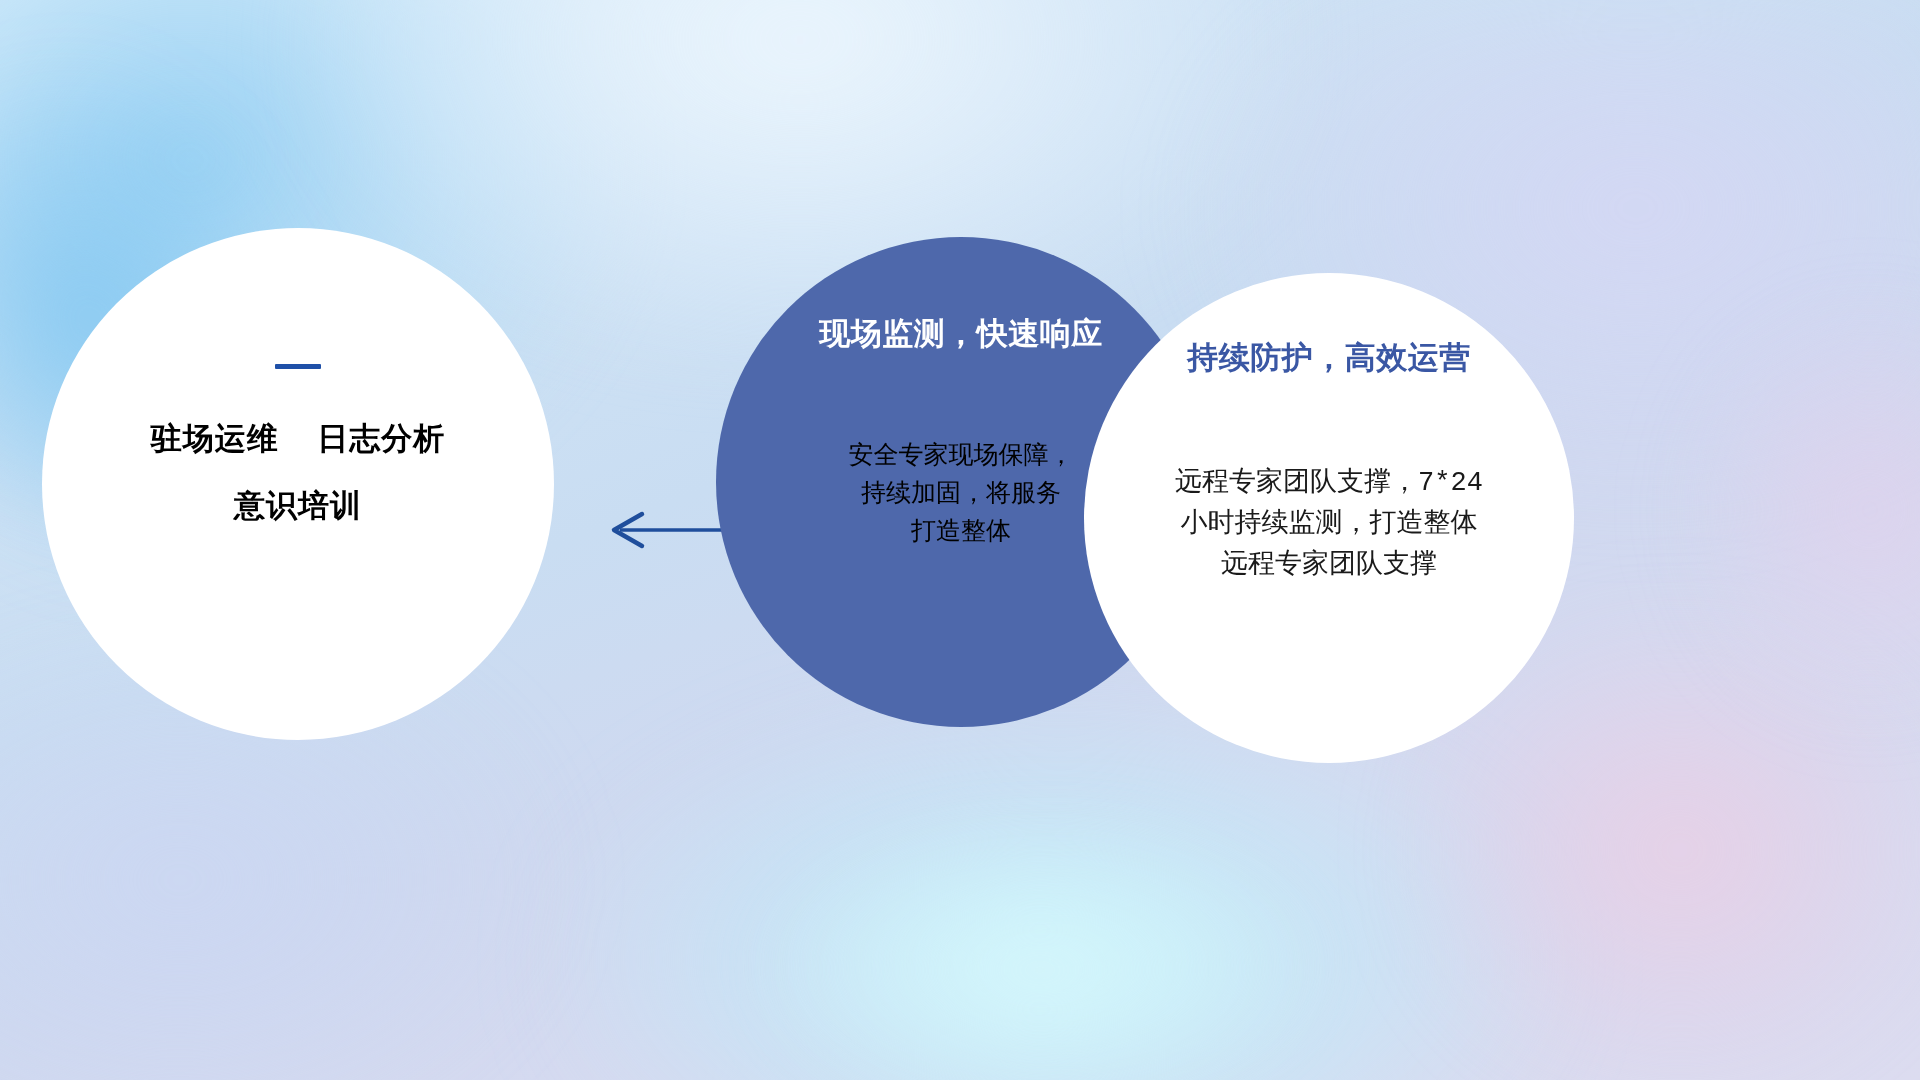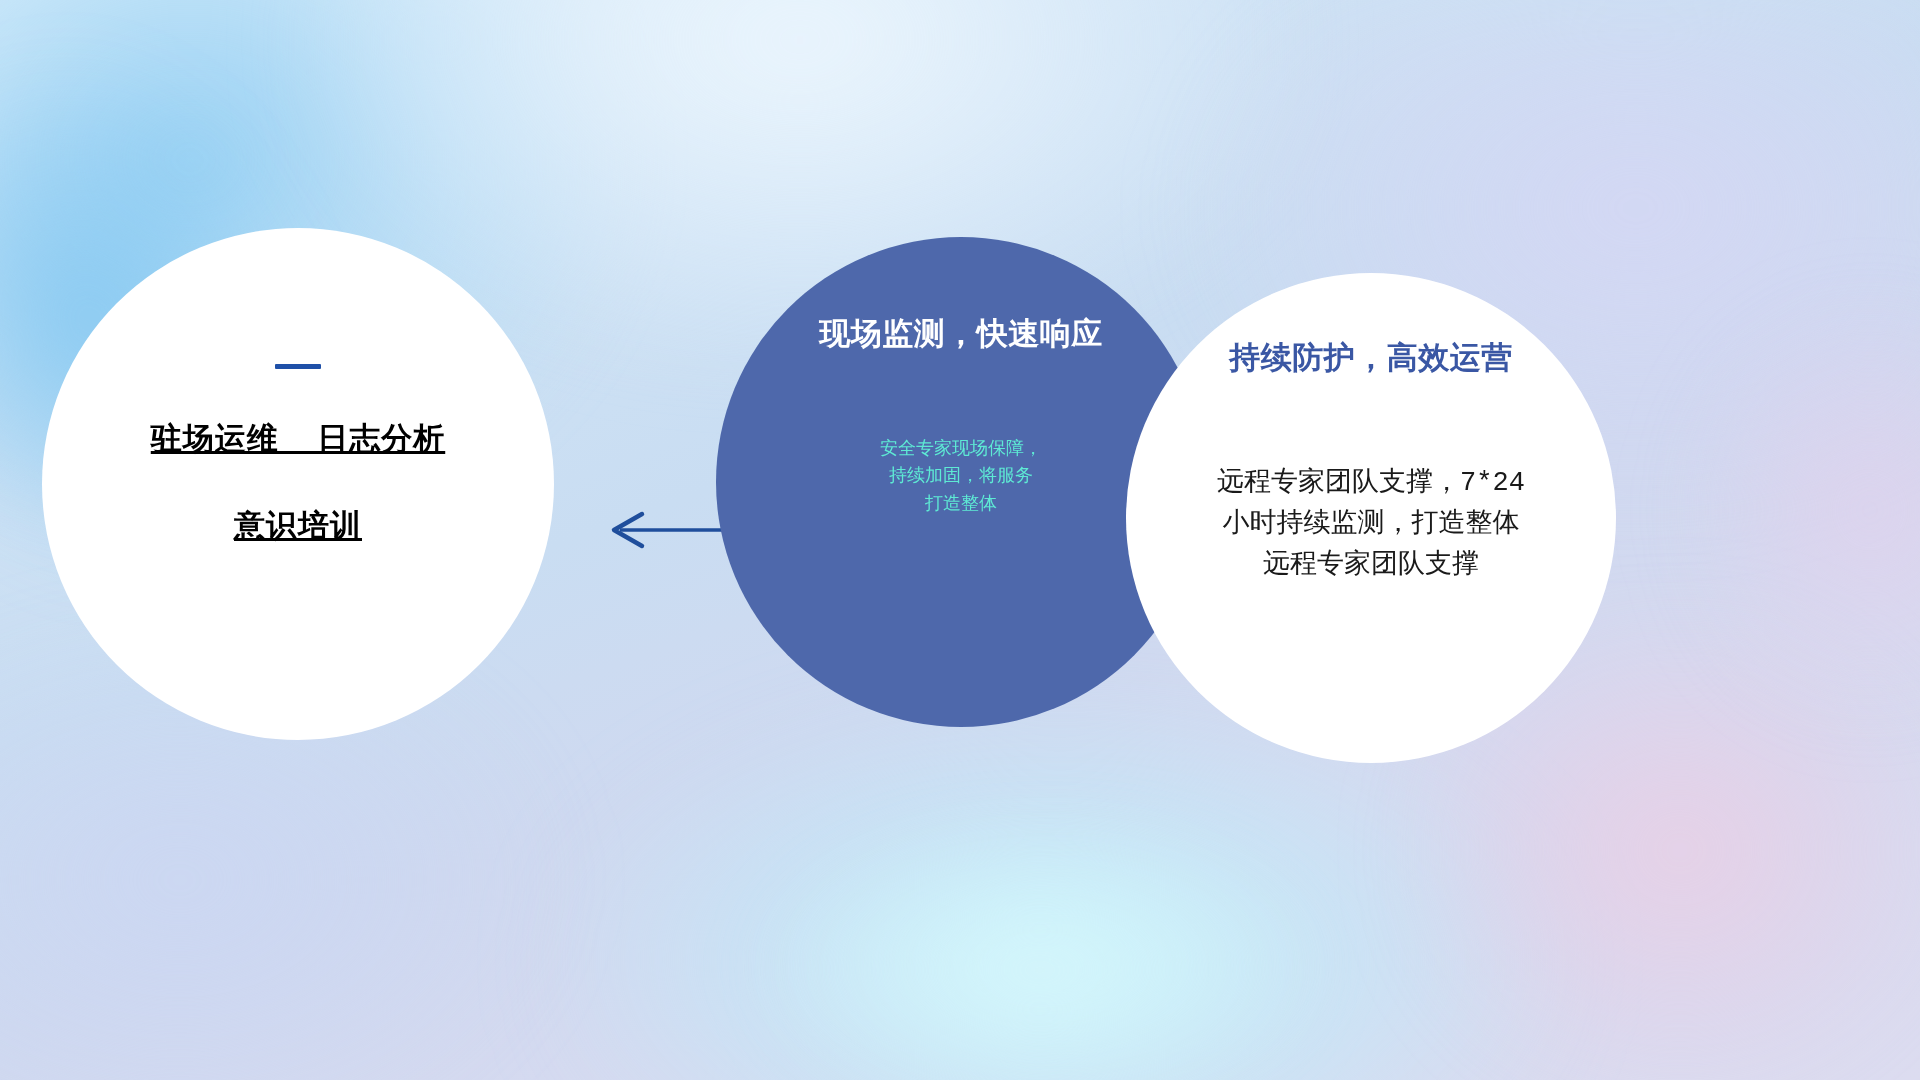--- a/index.html
+++ b/index.html
@@ -80,32 +80,31 @@
     align-items:center;
     text-align:center;
   }
   .circle-left {
     left:42px; top:228px;
     width:512px; height:512px;
     background:#ffffff;
     justify-content:flex-start;
     padding-top:136px;
     z-index:3;
-    text-decoration:underline;
   }
   .circle-mid {
     left:716px; top:237px;
     width:490px; height:490px;
     background:#4e68ab;
     justify-content:flex-start;
     padding-top:76px;
     z-index:2;
   }
   .circle-right {
-    left:1126px; top:273px;
+    left:1084px; top:273px;
     width:490px; height:490px;
     background:#ffffff;
     justify-content:flex-start;
     padding-top:64px;
     z-index:4;
   }
 
   
   .dash {
     width:46px; height:5px;
@@ -115,34 +114,34 @@
   }
   .kw-line {
     font-size:31px;
     font-weight:bold;
     color:#000000;
     letter-spacing:1px;
     line-height:1.05;
     margin-bottom:34px;
     white-space:pre;
   }
-  .kw-line:last-child { margin-bottom:0;margin-top:20px; }
+  .kw-line:last-child { margin-bottom:0; }
 
   
   .mid-title {
     font-size:31px;
     font-weight:bold;
     color:#ffffff;
     letter-spacing:0.5px;
     white-space:nowrap;
     margin-bottom:80px;
   }
   .mid-body {
-    font-size:18px;
-    color:#5eead4;
+    font-size:25px;
+    color:#000000;
     line-height:1.52;
     width:330px;
     font-weight:400;
   }
 
   
   .right-title {
     font-size:31px;
     font-weight:bold;
     color:#3a57a4;

